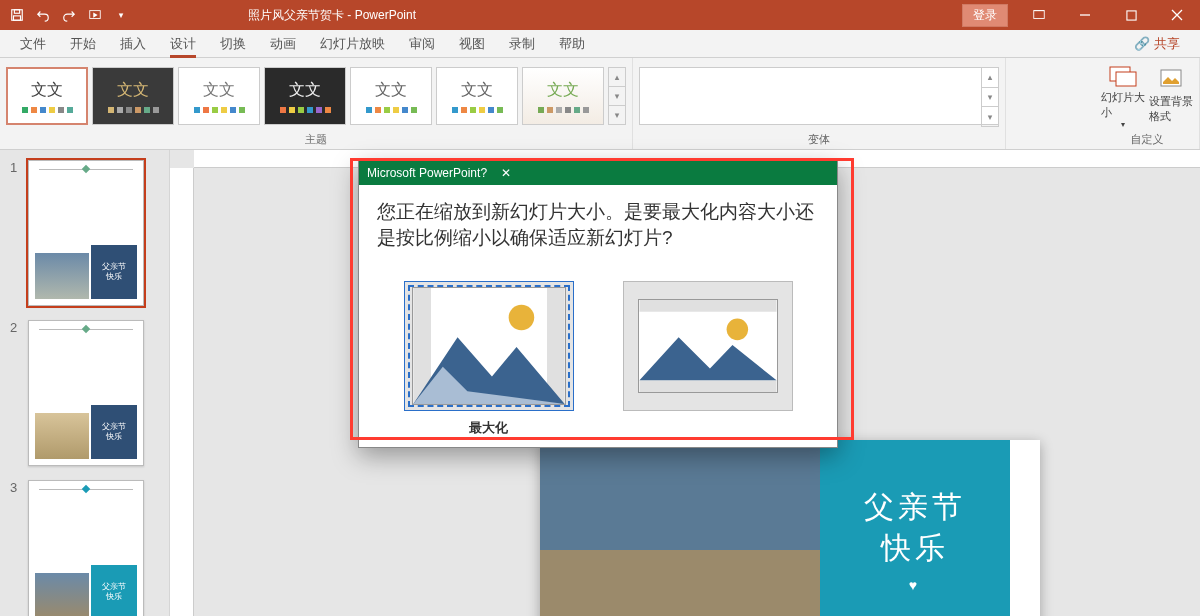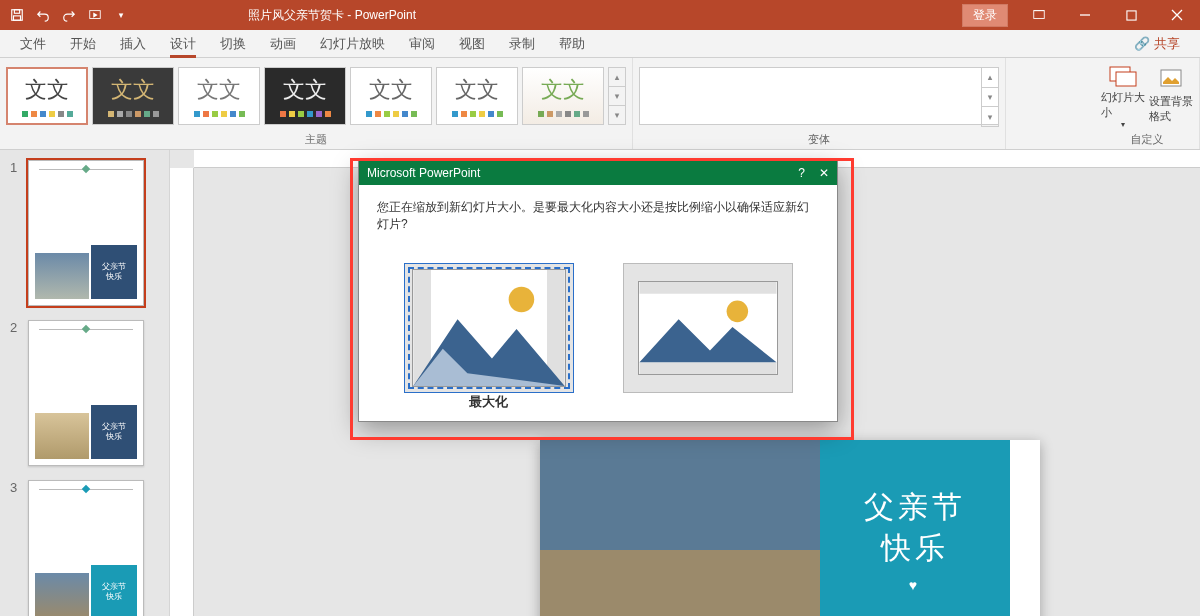--- a/index.html
+++ b/index.html
@@ -21,21 +21,21 @@
   .ribbon-tab-strip .t.act::after { content:""; position:absolute; left:12px; right:12px; bottom:-1px; height:3px; background:#b7472a; }
 
   
   .ribbon { height: 92px; background: #f3f3f3; border-bottom: 1px solid #cfcfcf; display: flex; }
   .ribbon .group { border-right: 1px solid #e0e0e0; display:flex; flex-direction:column; align-items:center; font-size:11px; color:#666; padding:4px 6px 2px; }
   .ribbon .group .body { flex:1; display:flex; align-items:center; gap:4px; }
   .ribbon .group .label { padding-top:2px; }
 
   .theme-thumb { width: 82px; height: 58px; background:#fff; border:1px solid #ccc; position:relative; display:flex; flex-direction:column; align-items:center; justify-content:center; }
   .theme-thumb.sel { border:2px solid #d5846e; }
-  .theme-thumb .tt { font-size:22px; font-weight:500; }
+  .theme-thumb .tt { font-size:16px; font-weight:500; }
   .theme-thumb .dots { display:flex; gap:3px; margin-top:6px;}
   .theme-thumb .dots span{ width:6px;height:6px; }
   .gal-nav { width:18px; display:flex; flex-direction:column; border:1px solid #ccc; height:58px; }
   .gal-nav div {flex:1; display:flex; align-items:center; justify-content:center; color:#888; border-bottom:1px solid #ccc; font-size:9px;}
   .gal-nav div:last-child{border-bottom:none;}
 
   .variant-box { width:360px; height:58px; border:1px solid #ccc; background:#fff; position:relative;}
   .variant-box .gal-nav{position:absolute; right:-1px; top:-1px; height:60px;}
 
   .cust-btn { display:flex; flex-direction:column; align-items:center; font-size:11px; color:#444; width:44px;}
@@ -50,30 +50,30 @@
   .thumbs .frame.sel { outline:2px solid #c43e1c; }
 
   .editor { flex:1; position:relative; background:#e6e6e6; overflow:hidden;}
   .ruler-h { position:absolute; top:0; left:24px; right:0; height:18px; background:#fff; border-bottom:1px solid #ccc; font-size:8px; color:#888; display:flex; align-items:flex-end;}
   .ruler-v { position:absolute; top:18px; left:0; width:24px; bottom:0; background:#fff; border-right:1px solid #ccc;}
 
   .canvas-slide { position:absolute; left:370px; top:290px; width:500px; height:640px; background:#fff; box-shadow:0 3px 12px rgba(0,0,0,.3); }
 
   
   .dialog-shadow { position:absolute; left:358px; top:160px; width:480px; background:#fff; box-shadow:0 8px 24px rgba(0,0,0,.35); border:1px solid #888; z-index:50;}
-  .dlg-title { height:24px; background:#0a7b40; color:#fff; font-size:12px; display:flex; align-items:center; padding:0 8px; justify-content:space-between;}
+  .dlg-title { height:24px; background:#0a7b40; color:#fff; font-size:12px; display:flex; align-items:center; padding:0 8px; justify-content:flex-start;}
   .dlg-title .r { display:flex; gap:14px; align-items:center;}
-  .dlg-body { padding:14px 18px 8px; font-size:12px; color:#333; }
+  .dlg-body { padding:14px 18px 8px; font-size:19px; color:#333; }
   .dlg-options { display:flex; justify-content:space-around; padding:22px 20px 10px; }
   .opt { text-align:center; }
   .opt .pic { width:170px; height:130px; background:#e4e4e4; border:1px solid #bbb; display:flex; align-items:center; justify-content:center; position:relative;}
   .opt.sel .pic { outline:2px dashed #2a6fc9; outline-offset:-6px; border-color:#2a6fc9;}
   .opt .inner { background:#fff; border:1px solid #999; width:140px; height:94px; position:relative; overflow:hidden;}
   .opt.sel .inner{ width:154px; height:118px;}
-  .opt .lbl { font-size:13px; font-weight:600; color:#333;}
+  .opt .lbl { margin-top:8px; font-size:13px; font-weight:600; color:#333;}
   .dlg-buttons { display:flex; justify-content:flex-end; gap:10px; padding:10px 16px 14px; border-top:1px solid #e0e0e0; margin-top:4px;}
   .dlg-buttons button { font-size:12px; padding:3px 14px; background:#fdfdfd; border:1px solid #999; color:#333;}
   .red-highlight { position:absolute; border:3px solid #ff3b30; left:350px; top:158px; width:504px; height:282px; z-index:60; pointer-events:none;}
 
   
   .miniart { position:absolute; inset:0;}
   .miniart .photo{position:absolute; left:6px; bottom:6px; width:54px; height:46px; background:linear-gradient(#6b8aa8,#b0b8ad);} 
   .miniart .panel{position:absolute; right:6px; bottom:6px; width:46px; height:54px; background:#2f4f75; color:#fff; font-size:8px; display:flex; flex-direction:column; align-items:center; justify-content:center; line-height:1.2;}
   .miniart .top{position:absolute; top:8px; left:10px; right:10px; height:1px; background:#bbb;}
   .miniart .diamond{position:absolute; top:5px; left:50%; width:6px;height:6px; background:#6a8; transform:translateX(-50%) rotate(45deg);}

